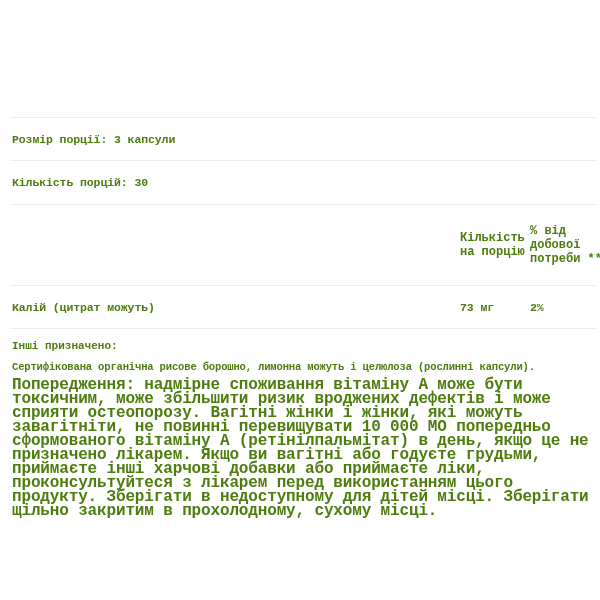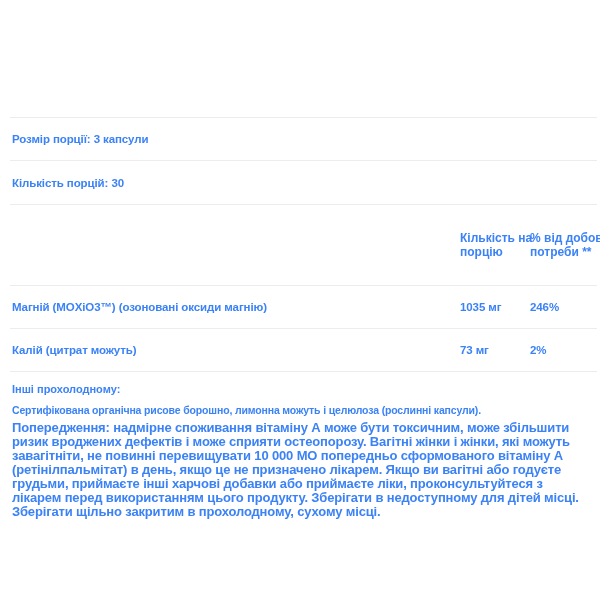--- a/index.html
+++ b/index.html
@@ -8,23 +8,23 @@
     background: #ffffff;
     width: 600px;
     height: 600px;
     overflow: hidden;
   }
   .facts {
     position: absolute;
     left: 10px;
     top: 117px;
     width: 587px;
-    font-family: Liberation Sans, sans-serif;
+    font-family: Liberation Mono, monospace;
     font-weight: 700;
-    color: #3b82f6;
+    color: #4d7c0f;
   }
   .info-row {
     box-sizing: border-box;
     border-top: 1px solid #ececec;
     height: 43px;
     display: flex;
     align-items: center;
     font-size: 11.5px;
     letter-spacing: -0.1px;
     padding-left: 2px;
@@ -56,21 +56,21 @@
     line-height: 14px;
   }
   .oi-text {
     margin: 7px 0 0 2px;
     font-size: 10.5px;
     line-height: 14px;
     letter-spacing: -0.15px;
   }
   .warning {
     margin: 4px 0 0 2px;
-    font-size: 13px;
+    font-size: 16px;
     line-height: 14px;
     letter-spacing: -0.15px;
     max-width: 582px;
   }
 </style>
 </head>
 <body>
 
 <div class="facts">
 
@@ -85,33 +85,28 @@
   <div class="grid thead">
     <span></span>
     <span>
       <span class="hdr">Кількість на порцію</span>
     </span>
     <span>
       <span class="hdr">% від добової потреби **</span>
     </span>
   </div>
 
-  <div class="grid trow">
-    <span>Магній (MOXiO3™) (озоновані оксиди магнію)</span>
-    <span>1035 мг</span>
-    <span>246%</span>
-  </div>
 
   <div class="grid trow">
     <span>Калій (цитрат можуть)</span>
     <span>73 мг</span>
     <span>2%</span>
   </div>
 
   <div class="tail"></div>
 
-  <div class="oi-label">Інші прохолодному:</div>
+  <div class="oi-label">Інші призначено:</div>
 
   <div class="oi-text">Сертифікована органічна рисове борошно, лимонна можуть і целюлоза (рослинні капсули).</div>
 
   <div class="warning">Попередження: надмірне споживання вітаміну А може бути токсичним, може збільшити ризик вроджених дефектів і може сприяти остеопорозу. Вагітні жінки і жінки, які можуть завагітніти, не повинні перевищувати 10 000 МО попередньо сформованого вітаміну А (ретінілпальмітат) в день, якщо це не призначено лікарем. Якщо ви вагітні або годуєте грудьми, приймаєте інші харчові добавки або приймаєте ліки, проконсультуйтеся з лікарем перед використанням цього продукту. Зберігати в недоступному для дітей місці. Зберігати щільно закритим в прохолодному, сухому місці.</div>
 
 </div>
 
 </body></html>

